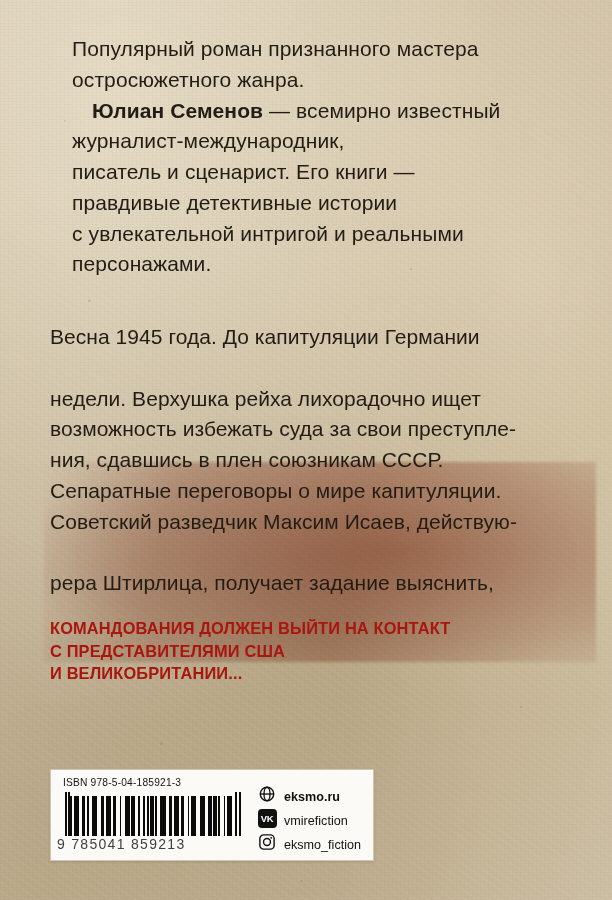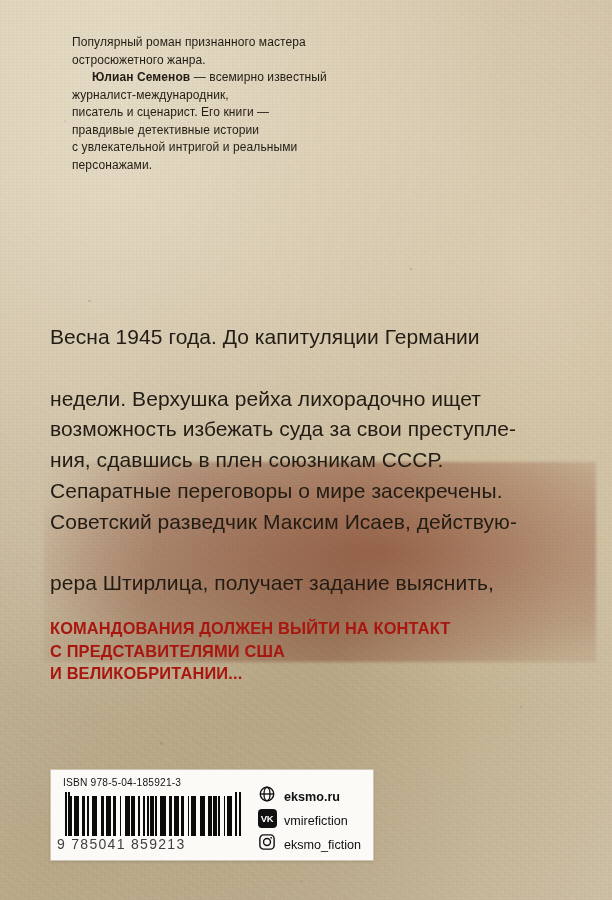--- a/index.html
+++ b/index.html
@@ -42,21 +42,21 @@
     background: rgba(95,75,50,0.22);
     pointer-events: none;
   }
 
   
   .blurb {
     position: absolute;
     left: 72px;
     top: 34px;
     width: 480px;
-    font-size: 12px;
+    font-size: 21px;
     line-height: 1.465;
     color: #221c14;
     letter-spacing: 0.1px;
   }
   .blurb .author-name {
     font-weight: bold;
     margin-left: 20px;
   }
 
   
@@ -210,21 +210,21 @@
     <span>с увлекательной интригой и реальными</span><br>
     <span>персонажами.</span>
   </div>
 
   <div class="annotation">
     <span>Весна 1945 года. До капитуляции Германии</span><br>
     <br>
     <span>недели. Верхушка рейха лихорадочно ищет</span><br>
     <span>возможность избежать суда за свои преступле-</span><br>
     <span>ния, сдавшись в плен союзникам СССР.</span><br>
-    <span>Сепаратные переговоры о мире засекречены.</span><br>
+    <span>Сепаратные переговоры о мире капитуляции.</span><br>
     <span>Советский разведчик Максим Исаев, действую-</span><br>
     <br>
     <span>рера Штирлица, получает задание выяснить,</span>
   </div>
 
   <div class="highlight">
     <br>
     <span>КОМАНДОВАНИЯ ДОЛЖЕН ВЫЙТИ НА КОНТАКТ</span><br>
     <span>С  ПРЕДСТАВИТЕЛЯМИ США</span><br>
     <span>И ВЕЛИКОБРИТАНИИ...</span>

